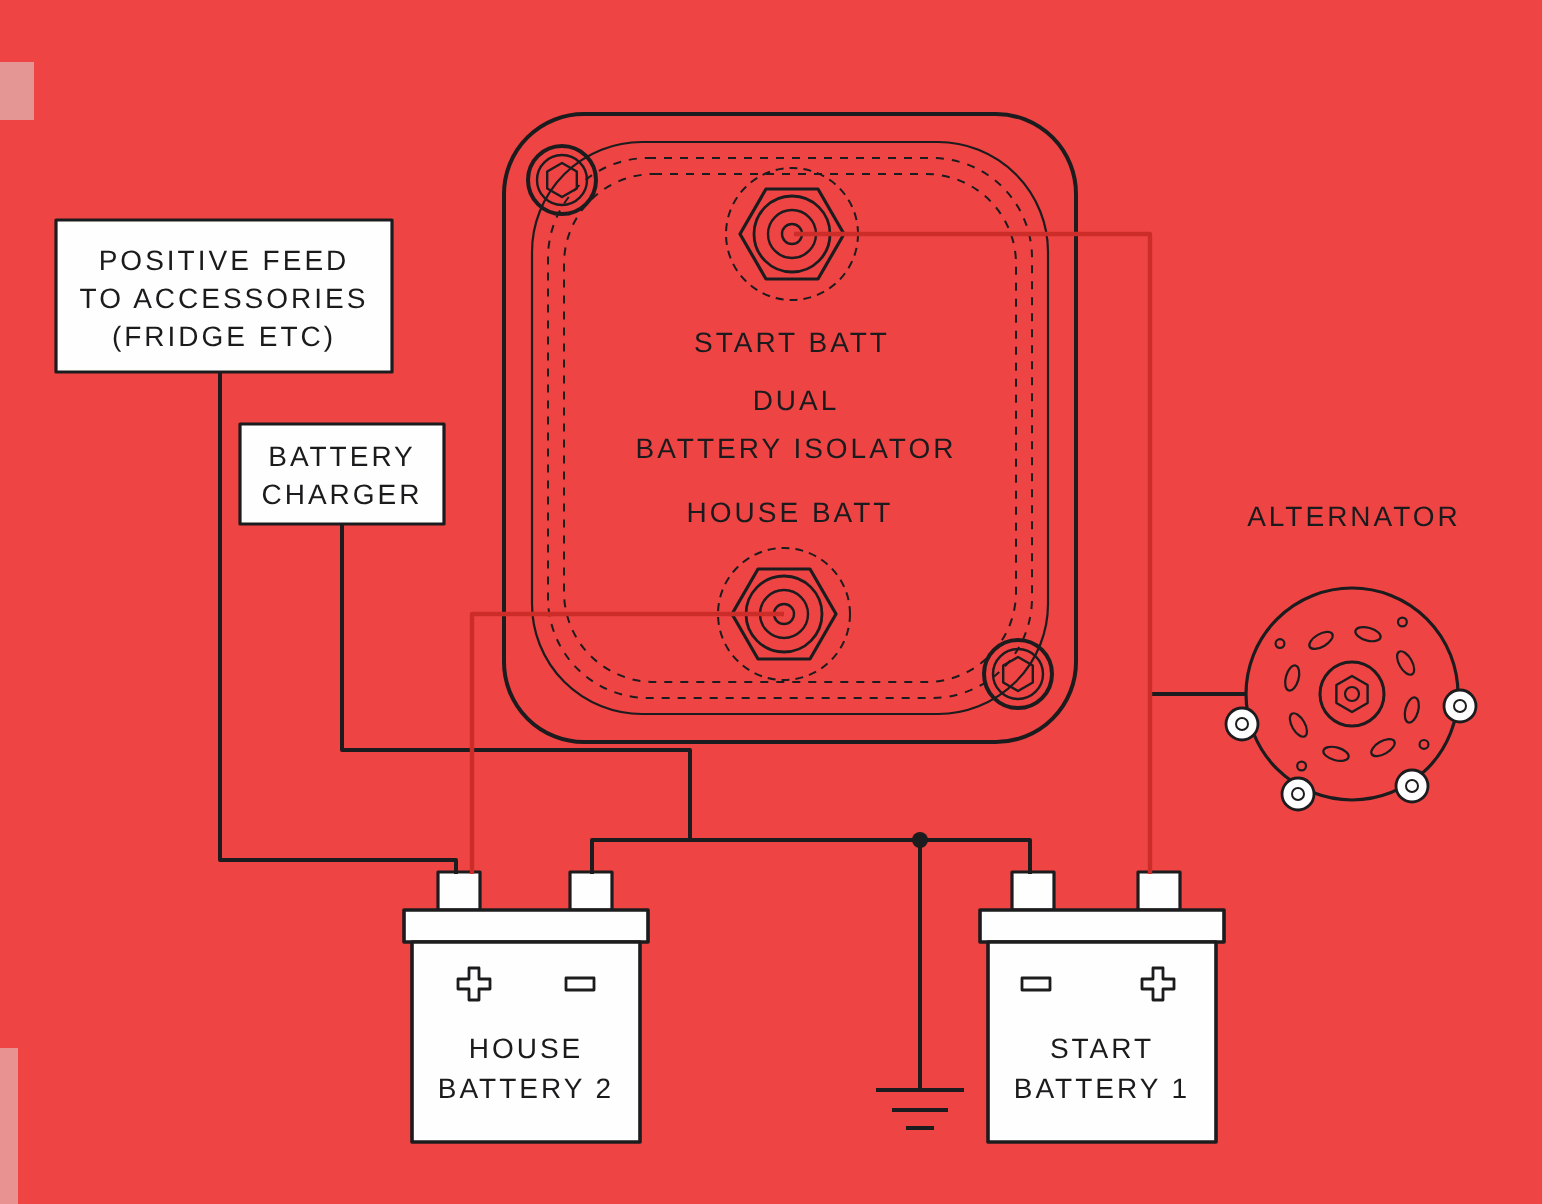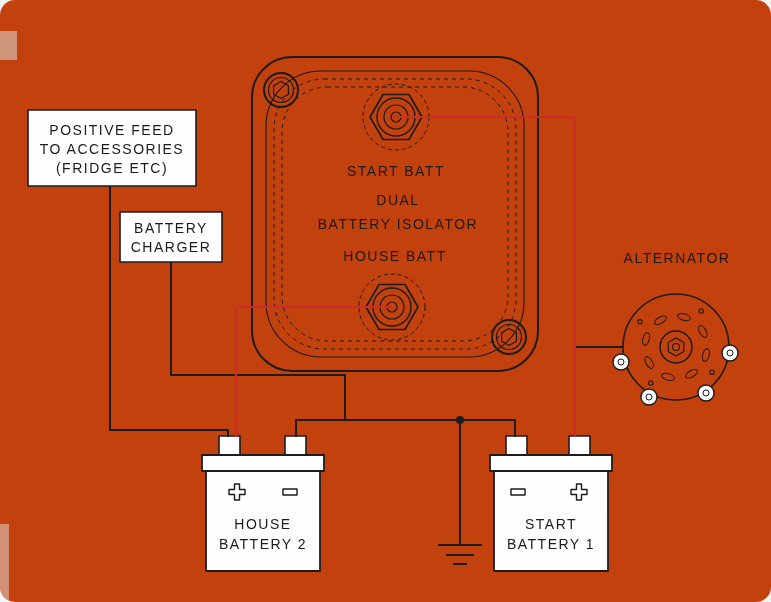--- a/index.html
+++ b/index.html
@@ -1,16 +1,16 @@
 <!DOCTYPE html>
 <html><head>
 <meta charset="utf-8">
 <style>
   html,body{margin:0;padding:0;background:#f4f4f2;}
-  .page{width:771px;height:602px;background:#c2410c;position:relative;overflow:hidden;border-radius:15px;}
+  .page{width:771px;height:602px;background:#ef4444;position:relative;overflow:hidden;}
   svg{display:block;}
   .lbl{font-family:"Liberation Sans","DejaVu Sans",sans-serif;font-size:14px;letter-spacing:1.5px;fill:#1b1b1d;text-anchor:middle;}
   .art{fill:none;stroke-linejoin:round;}
 </style>
 </head>
 <body>
 
 <div class="page">
 <svg width="771" height="602" viewBox="0 0 771 602">
 

